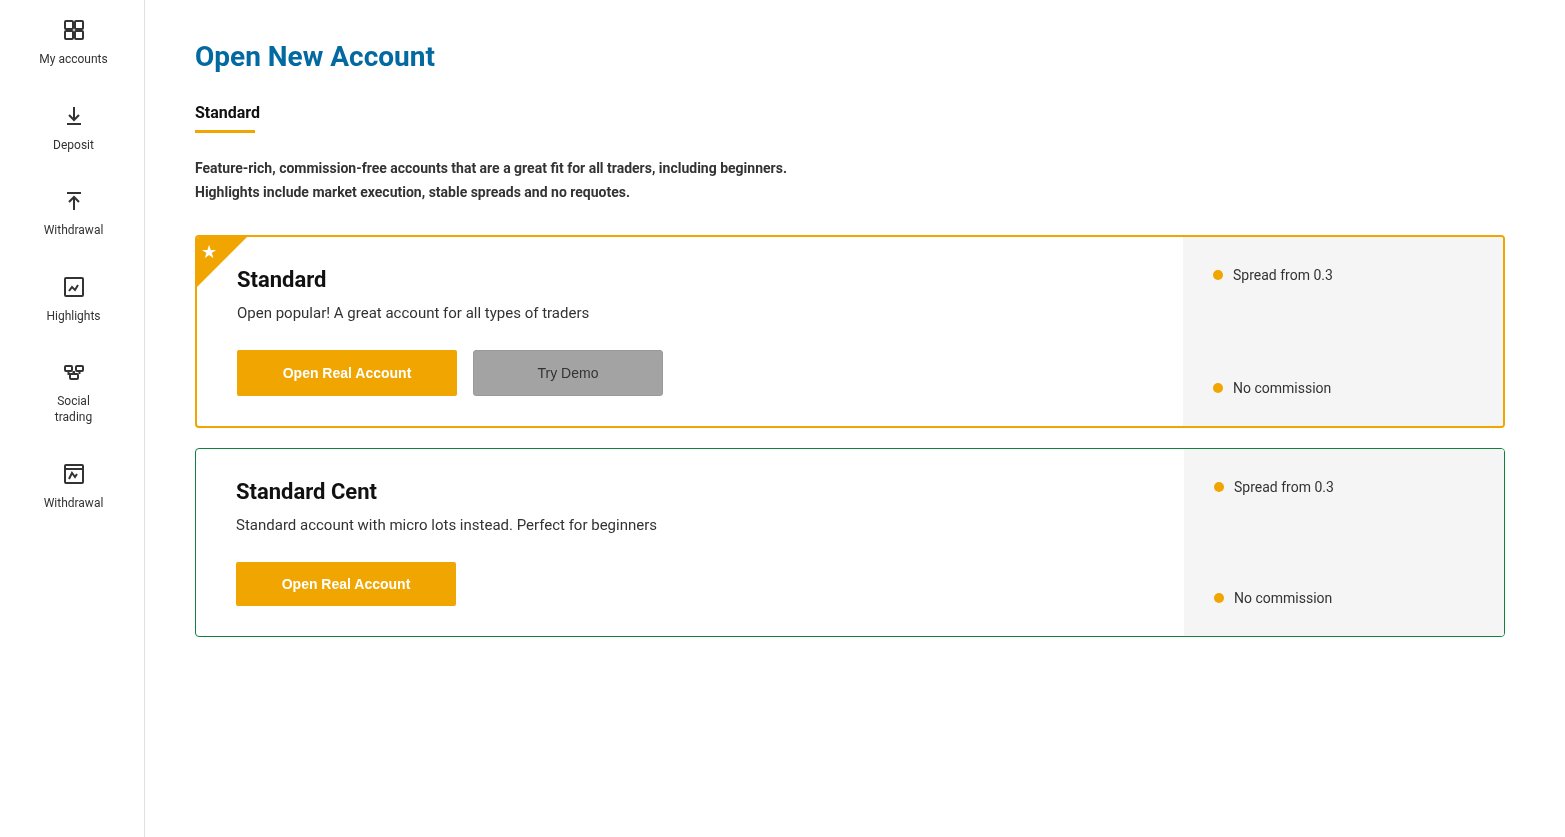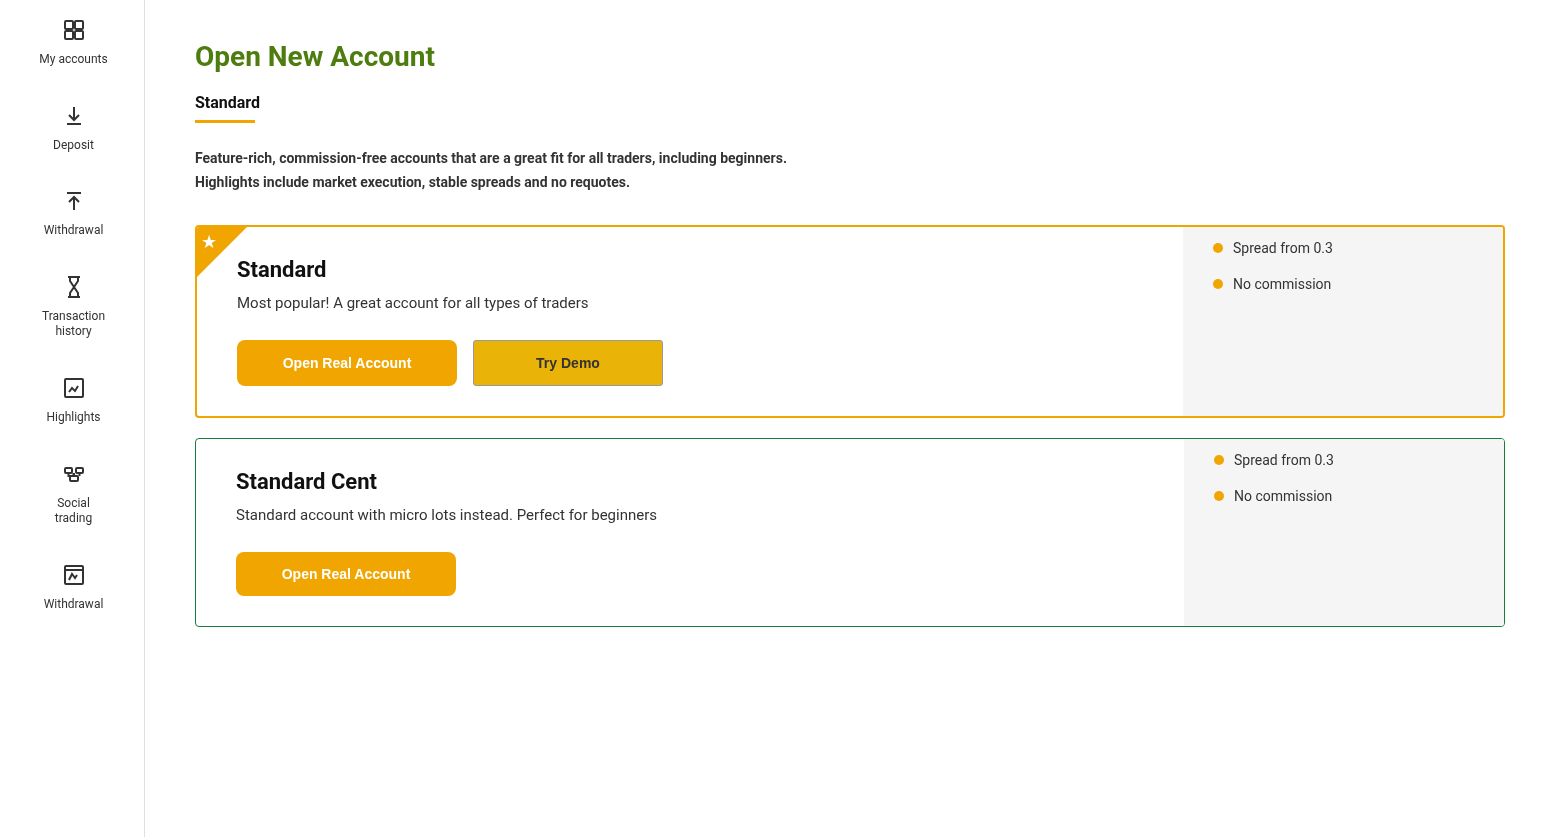--- a/index.html
+++ b/index.html
@@ -50,22 +50,22 @@
     .main-content {
       flex: 1;
       background: #ffffff;
       overflow-y: auto;
       padding: 40px 60px 40px 50px;
     }
 
     .page-title {
       font-size: 28px;
       font-weight: 700;
-      color: #4d7c0f;
-      margin-bottom: 20px;
+      color: #0369a1;
+      margin-bottom: 30px;
     }
 
     .account-type-label {
       font-size: 16px;
       font-weight: 700;
       color: #111;
       margin-bottom: 8px;
     }
 
     .underline {
@@ -119,24 +119,24 @@
     }
 
     .card-left {
       flex: 1;
       padding: 30px 30px 30px 40px;
     }
 
     .card-right {
       width: 320px;
       background: #f5f5f5;
-      padding: 13px 30px;
+      padding: 30px 30px;
       display: flex;
       flex-direction: column;
-      justify-content: flex-start;
+      justify-content: space-between;
       gap: 20px;
       flex-shrink: 0;
     }
 
     .card-account-name {
       font-size: 22px;
       font-weight: 700;
       color: #111;
       margin-bottom: 12px;
     }
@@ -154,29 +154,29 @@
 
     .btn-primary {
       background: #f0a500;
       border: none;
       color: #fff;
       font-size: 14px;
       font-weight: 600;
       padding: 14px 0;
       width: 220px;
       cursor: pointer;
-      border-radius: 8px;
+      border-radius: 2px;
     }
 
     .btn-secondary {
-      background: #eab308;
+      background: #a3a3a3;
       border: 1.5px solid #999;
       color: #333;
       font-size: 14px;
-      font-weight: 700;
+      font-weight: 400;
       padding: 14px 0;
       width: 190px;
       cursor: pointer;
       border-radius: 3px;
     }
 
     .feature-item {
       display: flex;
       align-items: center;
       gap: 10px;
@@ -221,28 +221,20 @@
   <div class="sidebar-item">
     <span class="icon">
       <svg width="24" height="24" viewBox="0 0 24 24" fill="none" stroke="#333" stroke-width="2">
         <path d="M12 21V8M7 13l5-5 5 5"></path>
         <path d="M5 4h14"></path>
       </svg>
     </span>
     <span class="label">Withdrawal</span>
   </div>
 
-  <div class="sidebar-item">
-    <span class="icon">
-      <svg width="24" height="24" viewBox="0 0 24 24" fill="none" stroke="#333" stroke-width="2">
-        <path d="M6 2h12M6 22h12M8 2v4l4 6-4 6v4M16 2v4l-4 6 4 6v4"></path>
-      </svg>
-    </span>
-    <span class="label" style="font-size:12px; text-align:center; color:#333; line-height:1.3;">Transaction<br>history</span>
-  </div>
 
   <div class="sidebar-item">
     <span class="icon">
       <svg width="24" height="24" viewBox="0 0 24 24" fill="none" stroke="#333" stroke-width="2">
         <rect x="3" y="3" width="18" height="18" rx="1"></rect>
         <path d="M7 16l3-4 3 3 3-5"></path>
       </svg>
     </span>
     <span class="label">Highlights</span>
   </div>
@@ -282,21 +274,21 @@
 
   <p class="description">
     <span>Feature-rich, commission-free accounts that are a great fit for all traders, including beginners.</span><br>
     <span>Highlights include market execution, stable spreads and no requotes.</span>
   </p>
 
   <div class="account-card featured">
     <div class="star-badge"></div>
     <div class="card-left">
       <div class="card-account-name">Standard</div>
-      <div class="card-description">Most popular! A great account for all types of traders</div>
+      <div class="card-description">Open popular! A great account for all types of traders</div>
       <div class="card-buttons">
         <button class="btn-primary">Open Real Account</button>
         <button class="btn-secondary">Try Demo</button>
       </div>
     </div>
     <div class="card-right">
       <div class="feature-item">
         <div class="feature-dot"></div>
         <span>Spread from 0.3</span>
       </div>

